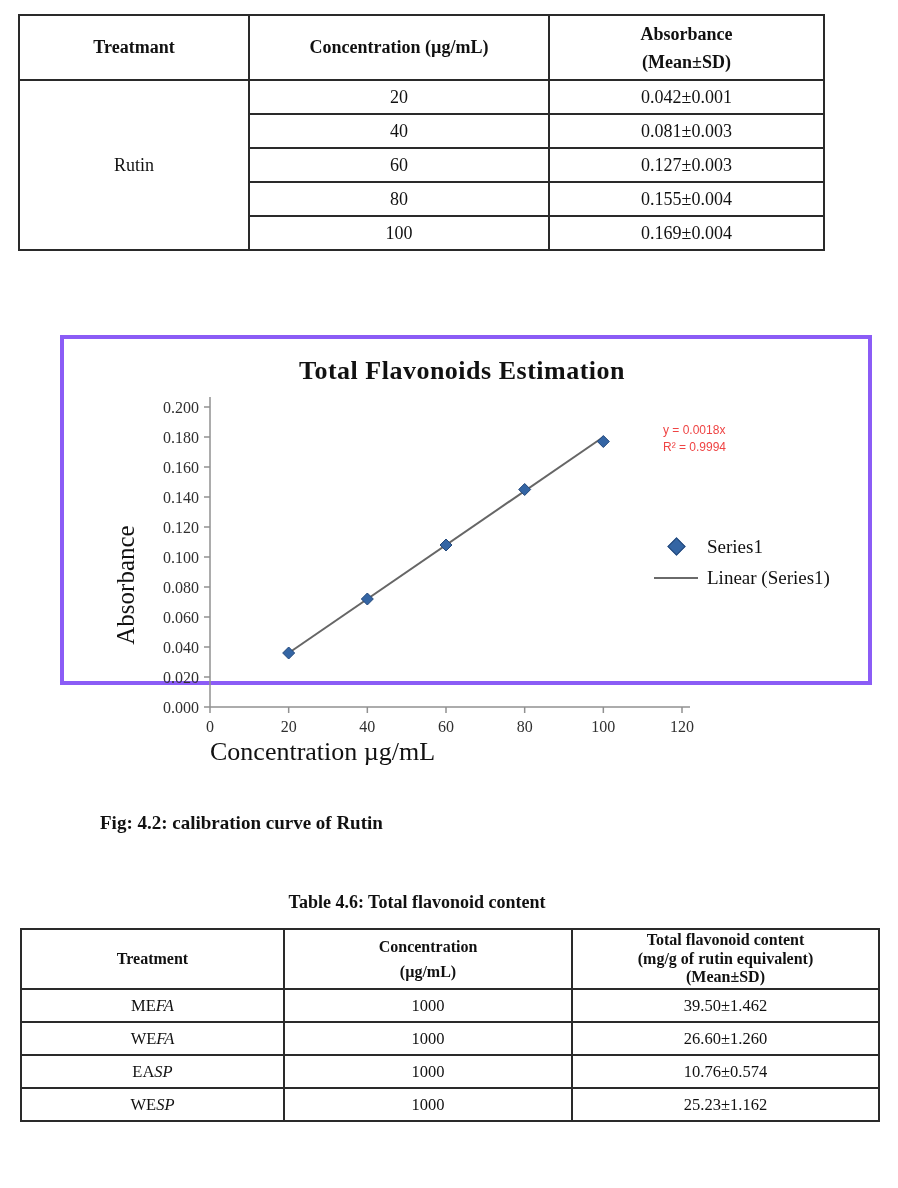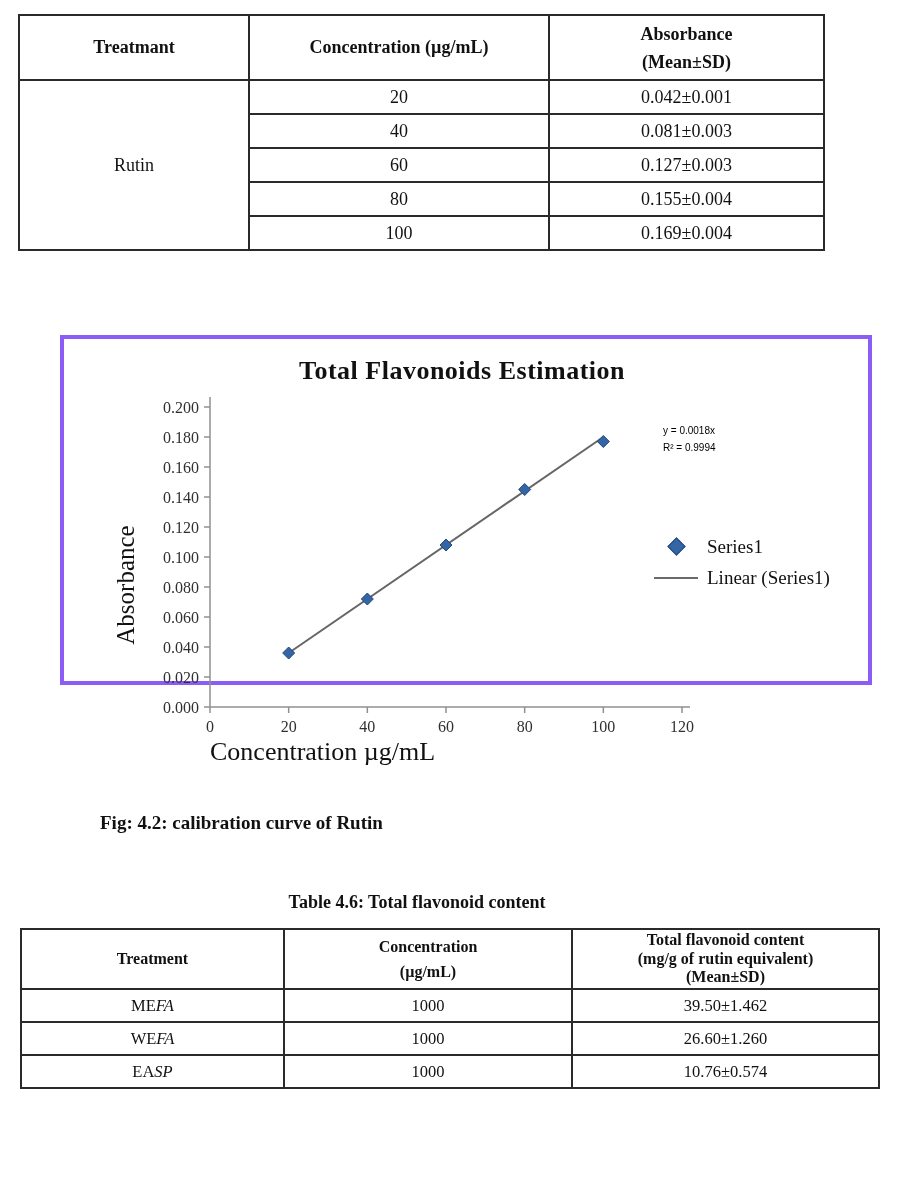--- a/index.html
+++ b/index.html
@@ -26,21 +26,21 @@
   .chart-box{position:absolute;left:60px;top:335px;width:812px;height:350px;
              border:4px solid #8b5cf6;box-sizing:border-box;background:#fff;}
   .chart-title{position:absolute;top:17px;left:0;width:796px;text-align:center;
                font-size:26px;font-weight:bold;letter-spacing:.5px;}
   .chart-box svg{position:absolute;left:0;top:0;}
   .tick-label{font-family:"Liberation Serif",serif;font-size:16px;fill:#303030;}
   .x-axis-title{position:absolute;top:398px;left:146px;width:472px;text-align:left;font-size:26px;}
   .y-axis-title{position:absolute;left:62px;top:246px;transform:translate(-50%,-50%) rotate(-90deg);
                 font-size:25px;white-space:nowrap;}
   .equation{position:absolute;left:599px;top:83px;font-family:"Liberation Sans",sans-serif;
-            font-size:10px;line-height:17px;color:#000000;}
+            font-size:12px;line-height:17px;color:#ef4444;}
   .legend{position:absolute;left:588px;top:192px;}
   .legend-row{display:flex;align-items:center;height:31px;}
   .legend-marker{width:48px;display:flex;align-items:center;justify-content:center;}
   .diamond{width:11px;height:11px;background:#3465a4;border:1px solid #24497c;transform:rotate(45deg);}
   .legend-line{width:44px;height:0;border-top:2px solid #6a6a6a;}
   .legend-label{font-size:19px;margin-left:7px;white-space:nowrap;}
 
   
   .fig-caption{position:absolute;left:100px;top:812px;width:600px;text-align:left;
                font-size:19px;font-weight:bold;}
@@ -207,16 +207,23 @@
 
   <tr>
     <td>
       <span class="prefix">EA</span><span class="suffix">SP</span>
     </td>
     <td>1000</td>
     <td>10.76±0.574</td>
   </tr>
 
 
+  <tr>
+    <td>
+      <span class="prefix">WE</span><span class="suffix">SP</span>
+    </td>
+    <td>1000</td>
+    <td>25.23±1.162</td>
+  </tr>
 </tbody>
   </table>
 
 </div>
 
 </body></html>

